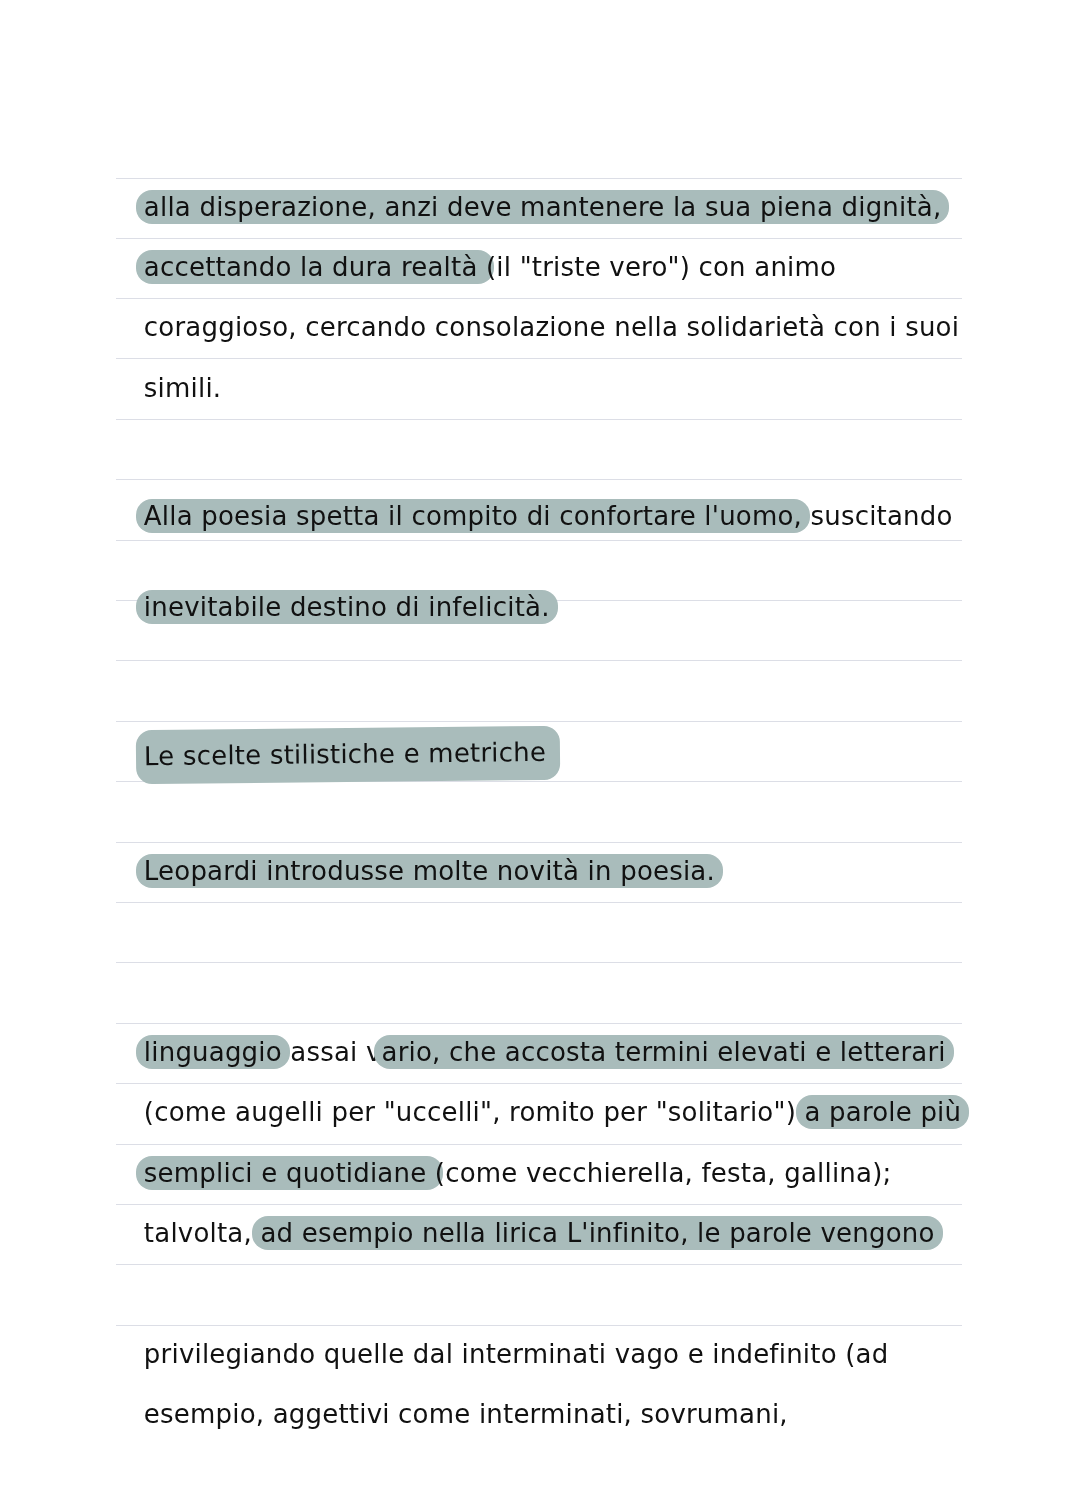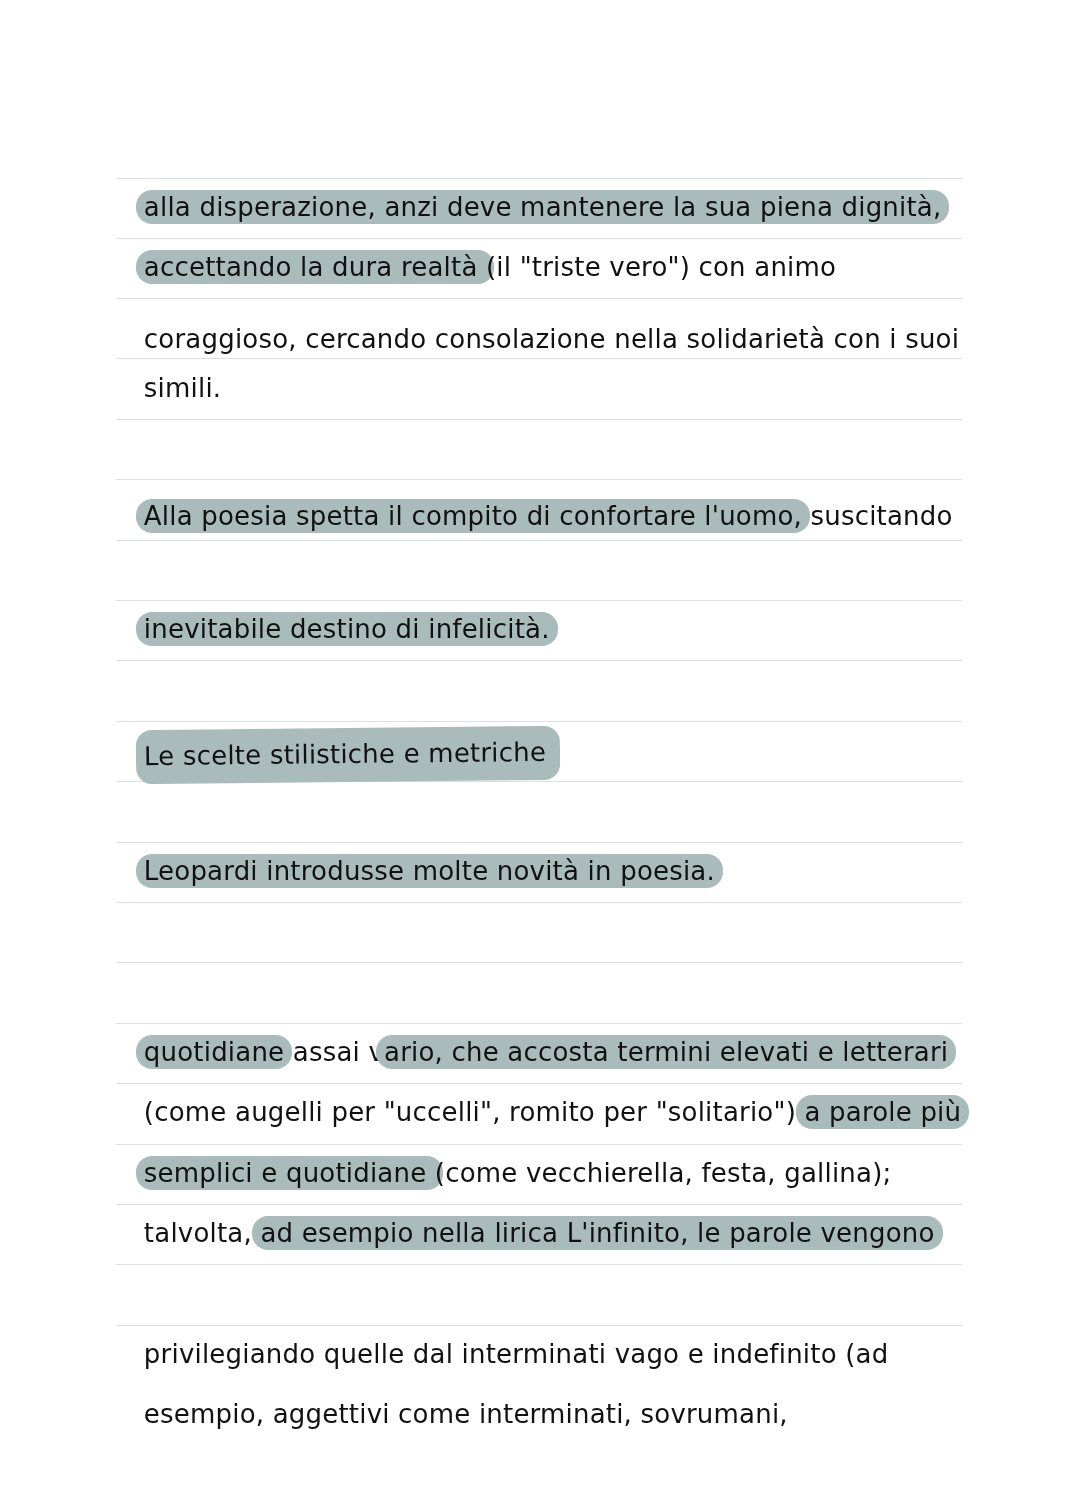--- a/index.html
+++ b/index.html
@@ -81,44 +81,44 @@
   <div class="rule" style="top:1204px"></div>
   <div class="rule" style="top:1264px"></div>
   <div class="rule" style="top:1325px"></div>
 
   <div class="line" style="top:147px">
     <span class="hl">alla disperazione, anzi deve mantenere la sua piena dignità,</span>
   </div>
   <div class="line" style="top:207px">
     <span class="hl">accettando la dura realtà </span><span>(il "triste vero") con animo</span>
   </div>
-  <div class="line" style="top:279px">
+  <div class="line" style="top:267px">
     <span>coraggioso, cercando consolazione nella solidarietà con i suoi</span>
   </div>
   <div class="line" style="top:328px">
     <span>simili.</span>
   </div>
 
   <div class="line" style="top:456px">
     <span class="hl">Alla poesia spetta il compito di confortare l'uomo,</span><span> suscitando</span>
   </div>
-  <div class="line" style="top:569px">
+  <div class="line" style="top:547px">
     <span class="hl">inevitabile destino di infelicità.</span>
   </div>
 
   <div class="line" style="top:688px">
     <span class="heading-hl">Le scelte stilistiche e metriche</span>
   </div>
 
   <div class="line" style="top:811px">
     <span class="hl">Leopardi introdusse molte novità in poesia.</span>
   </div>
 
   <div class="line" style="top:992px">
-    <span class="hl">quotidiane</span><span> assai v</span><span class="hl">ario, che accosta termini elevati e letterari</span>
+    <span class="hl">linguaggio</span><span> assai v</span><span class="hl">ario, che accosta termini elevati e letterari</span>
   </div>
   <div class="line" style="top:1052px">
     <span>(come augelli per "uccelli", romito per "solitario") </span><span class="hl">a parole più</span>
   </div>
   <div class="line" style="top:1173px">
     <span>talvolta, </span><span class="hl">ad esempio nella lirica L'infinito, le parole vengono</span>
   </div>
   <div class="line" style="top:1113px">
     <span class="hl">semplici e quotidiane </span><span>(come vecchierella, festa, gallina);</span>
   </div>

